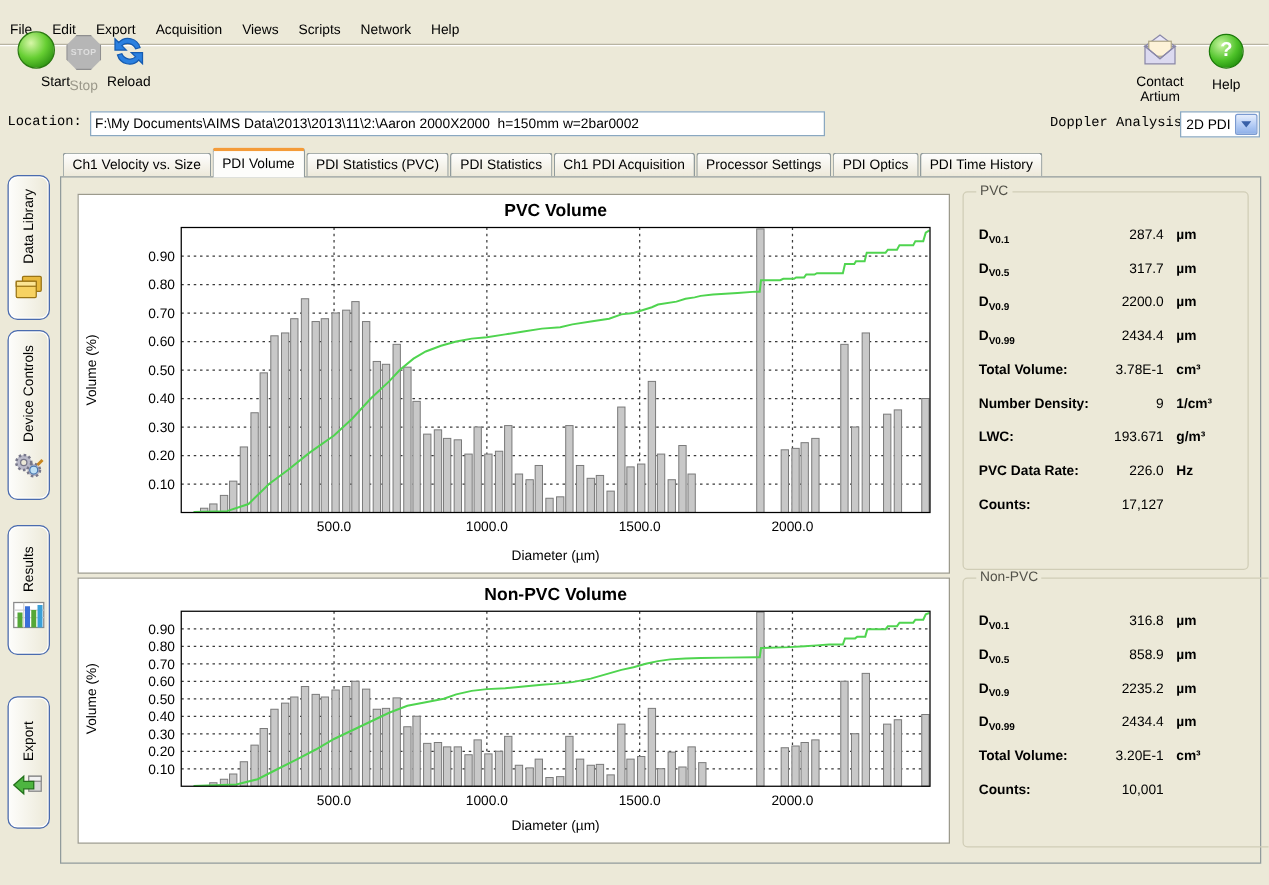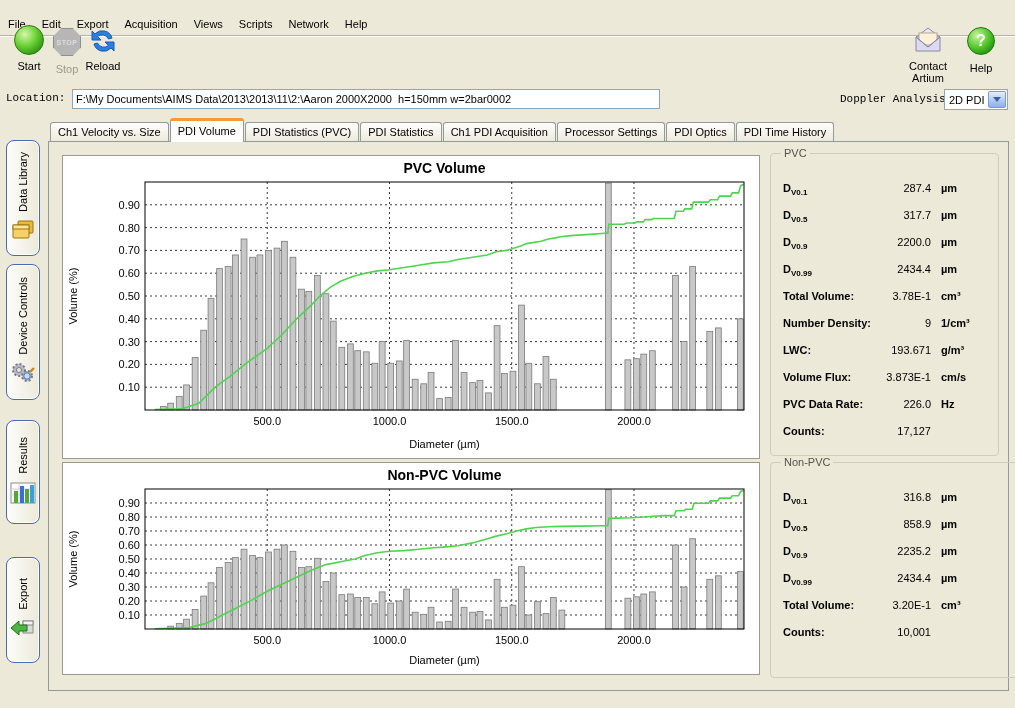--- a/index.html
+++ b/index.html
@@ -94,21 +94,21 @@
       <div class="menu-item">Edit</div>
       <div class="menu-item">Export</div>
       <div class="menu-item">Acquisition</div>
       <div class="menu-item">Views</div>
       <div class="menu-item">Scripts</div>
       <div class="menu-item">Network</div>
       <div class="menu-item">Help</div>
     </div>
 
   <div class="toolbar">
-    <div class="tool" style="left:2px;">
+    <div class="tool" style="left:2px;text-align:right;">
       <span class="ticon">
           <span class="start-ball" style="display:block;margin:0 auto;"></span>
         </span>
       <span class="tlabel">Start</span>
     </div>
     <div class="tool disabled" style="left:40px;">
       <span class="ticon">
           <span class="stop-oct" style="margin:3px auto 0;">STOP</span>
         </span>
       <span class="tlabel">Stop</span>
@@ -436,25 +436,20 @@
             <span class="slabel">Number Density:</span>
             <span class="svalue">9</span>
             <span class="sunit">1/cm³</span>
           </div>
           <div class="stat-row">
             <span class="slabel">LWC:</span>
             <span class="svalue">193.671</span>
             <span class="sunit">g/m³</span>
           </div>
           <div class="stat-row">
-            <span class="slabel">Volume Flux:</span>
-            <span class="svalue">3.873E-1</span>
-            <span class="sunit">cm/s</span>
-          </div>
-          <div class="stat-row">
             <span class="slabel">PVC Data Rate:</span>
             <span class="svalue">226.0</span>
             <span class="sunit">Hz</span>
           </div>
           <div class="stat-row">
             <span class="slabel">Counts:</span>
             <span class="svalue">17,127</span>
             <span class="sunit"></span>
           </div>
         </div>

